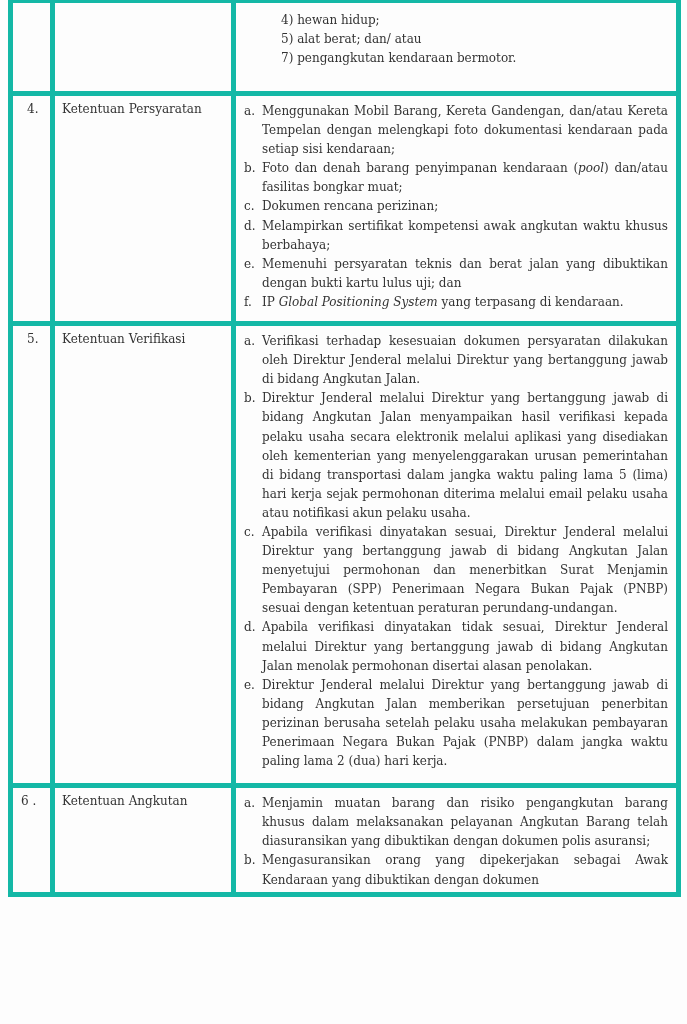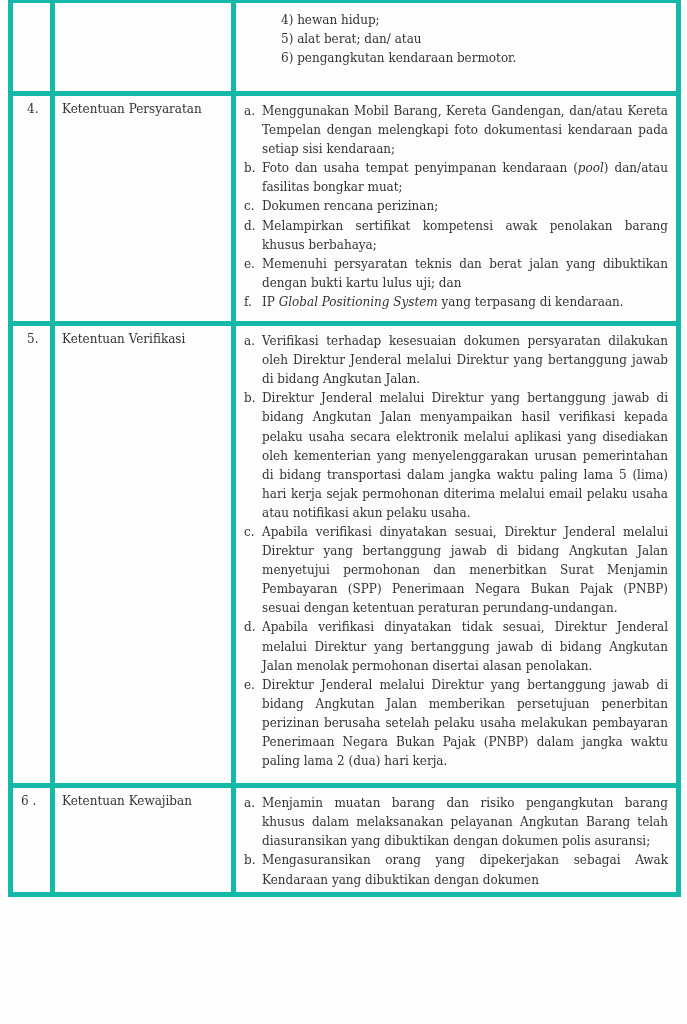--- a/index.html
+++ b/index.html
@@ -34,43 +34,43 @@
         <col class="c3">
       </colgroup>
 
   <tbody>
         <tr class="r0">
     <td></td>
     <td></td>
     <td class="content">
       <div class="sub">4) hewan hidup;</div>
       <div class="sub">5) alat berat; dan/ atau</div>
-      <div class="sub">6) pengangkutan kendaraan bermotor.</div>
+      <div class="sub">7) pengangkutan kendaraan bermotor.</div>
     </td>
   </tr>
 
   <tr class="r1">
     <td class="no">4.</td>
     <td class="title">Ketentuan Persyaratan</td>
     <td class="content">
       <div class="item">
               <span class="lbl">a.</span>
               <span class="txt">Menggunakan Mobil Barang, Kereta Gandengan, dan/atau Kereta Tempelan dengan melengkapi foto dokumentasi kendaraan pada setiap sisi kendaraan;</span>
             </div>
       <div class="item">
               <span class="lbl">b.</span>
-              <span class="txt"><span>Foto dan usaha tempat penyimpanan kendaraan (</span><em>pool</em><span>) dan/atau fasilitas bongkar muat;</span></span>
+              <span class="txt"><span>Foto dan denah barang penyimpanan kendaraan (</span><em>pool</em><span>) dan/atau fasilitas bongkar muat;</span></span>
             </div>
       <div class="item">
               <span class="lbl">c.</span>
               <span class="txt">Dokumen rencana perizinan;</span>
             </div>
       <div class="item">
               <span class="lbl">d.</span>
-              <span class="txt">Melampirkan sertifikat kompetensi awak penolakan barang khusus berbahaya;</span>
+              <span class="txt">Melampirkan sertifikat kompetensi awak angkutan waktu khusus berbahaya;</span>
             </div>
       <div class="item">
               <span class="lbl">e.</span>
               <span class="txt">Memenuhi persyaratan teknis dan berat jalan yang dibuktikan dengan bukti kartu lulus uji; dan</span>
             </div>
       <div class="item">
               <span class="lbl">f.</span>
               <span class="txt"><span>IP </span><em>Global Positioning System</em><span> yang terpasang di kendaraan.</span></span>
             </div>
     </td>
@@ -98,21 +98,21 @@
             </div>
       <div class="item">
               <span class="lbl">e.</span>
               <span class="txt">Direktur Jenderal melalui Direktur yang bertanggung jawab di bidang Angkutan Jalan memberikan persetujuan penerbitan perizinan berusaha setelah pelaku usaha melakukan pembayaran Penerimaan Negara Bukan Pajak (PNBP) dalam jangka waktu paling lama 2 (dua) hari kerja.</span>
             </div>
     </td>
   </tr>
 
   <tr class="r3">
     <td class="no" style="padding-left:8px">6 .</td>
-    <td class="title">Ketentuan Kewajiban</td>
+    <td class="title">Ketentuan Angkutan</td>
     <td class="content">
       <div class="item">
               <span class="lbl">a.</span>
               <span class="txt">Menjamin muatan barang dan risiko pengangkutan barang khusus dalam melaksanakan pelayanan Angkutan Barang telah diasuransikan yang dibuktikan dengan dokumen polis asuransi;</span>
             </div>
       <div class="item">
               <span class="lbl">b.</span>
               <span class="txt">Mengasuransikan orang yang dipekerjakan sebagai Awak Kendaraan yang dibuktikan dengan dokumen</span>
             </div>
     </td>

